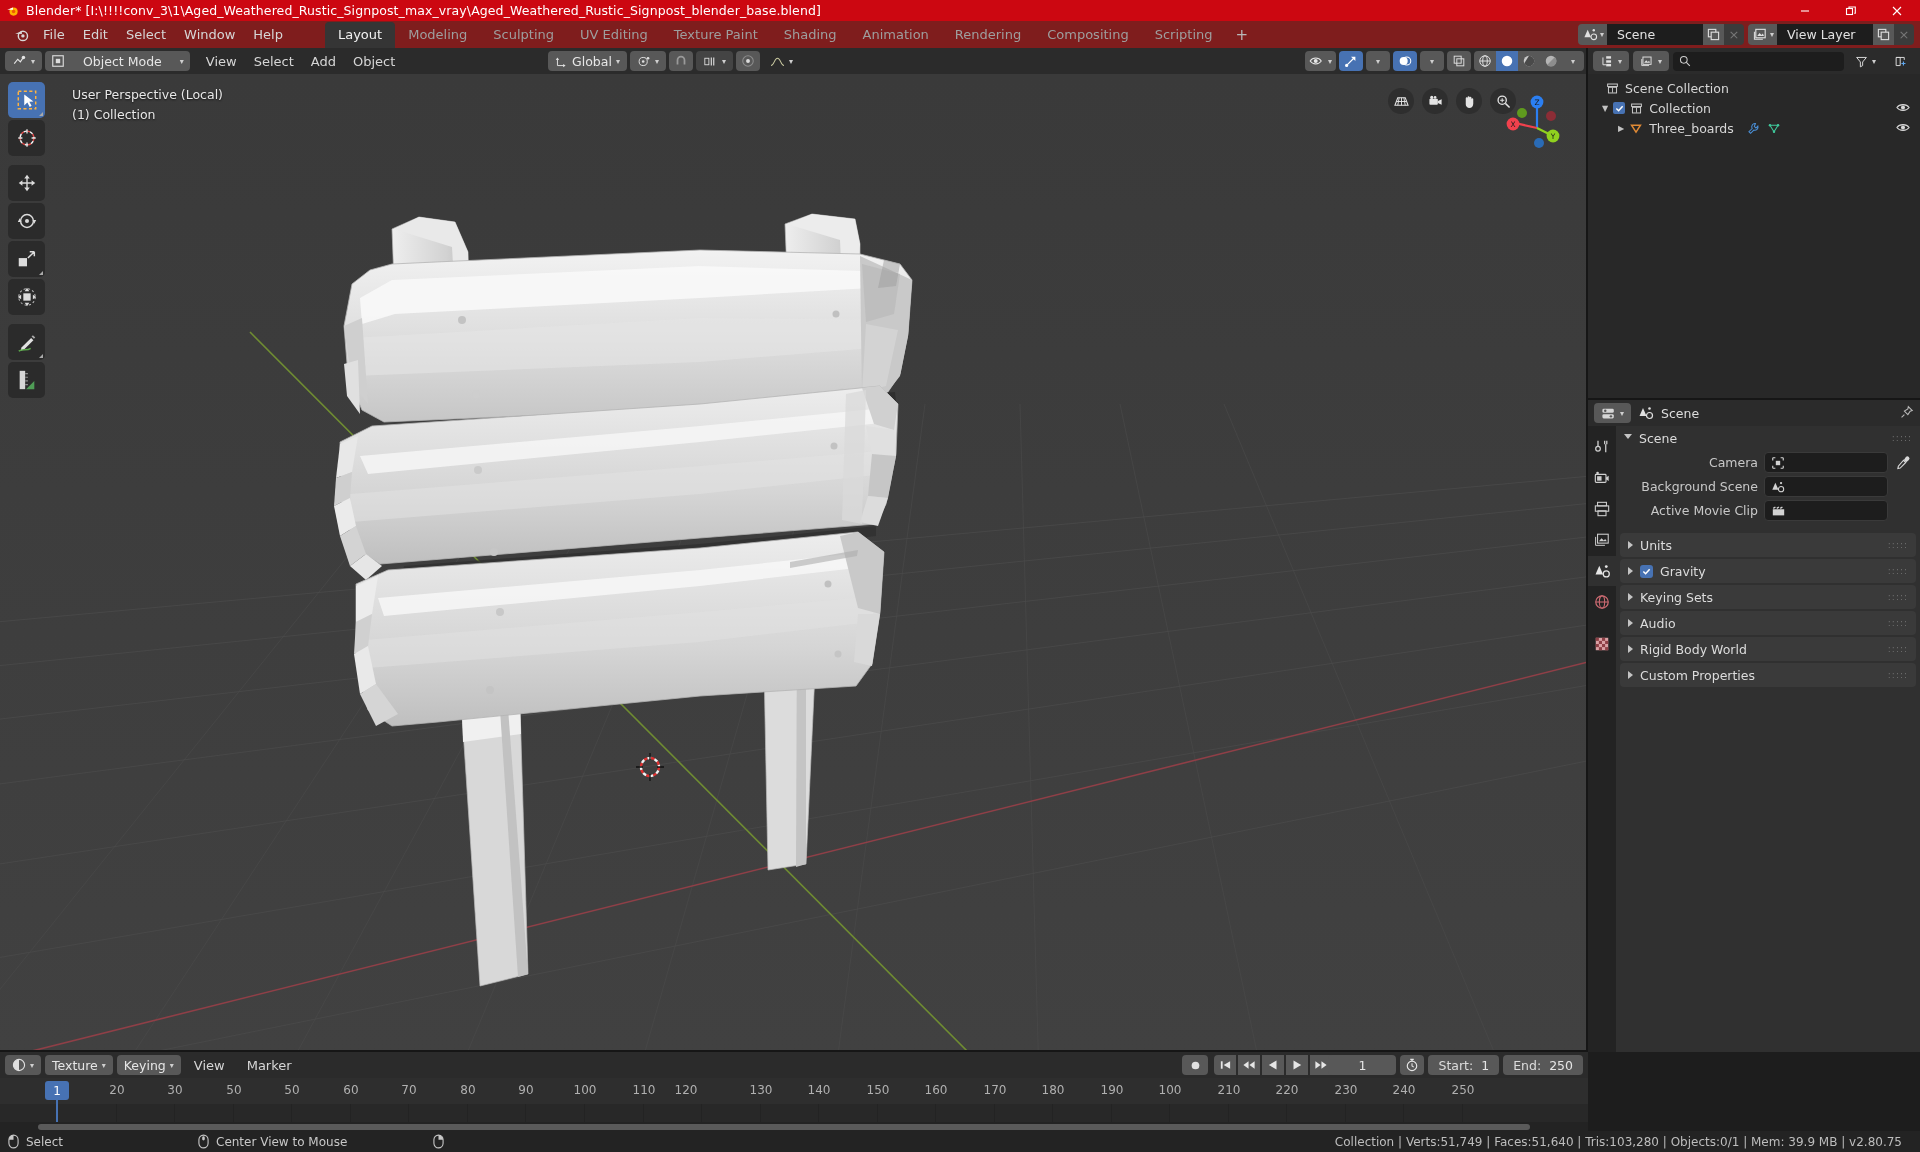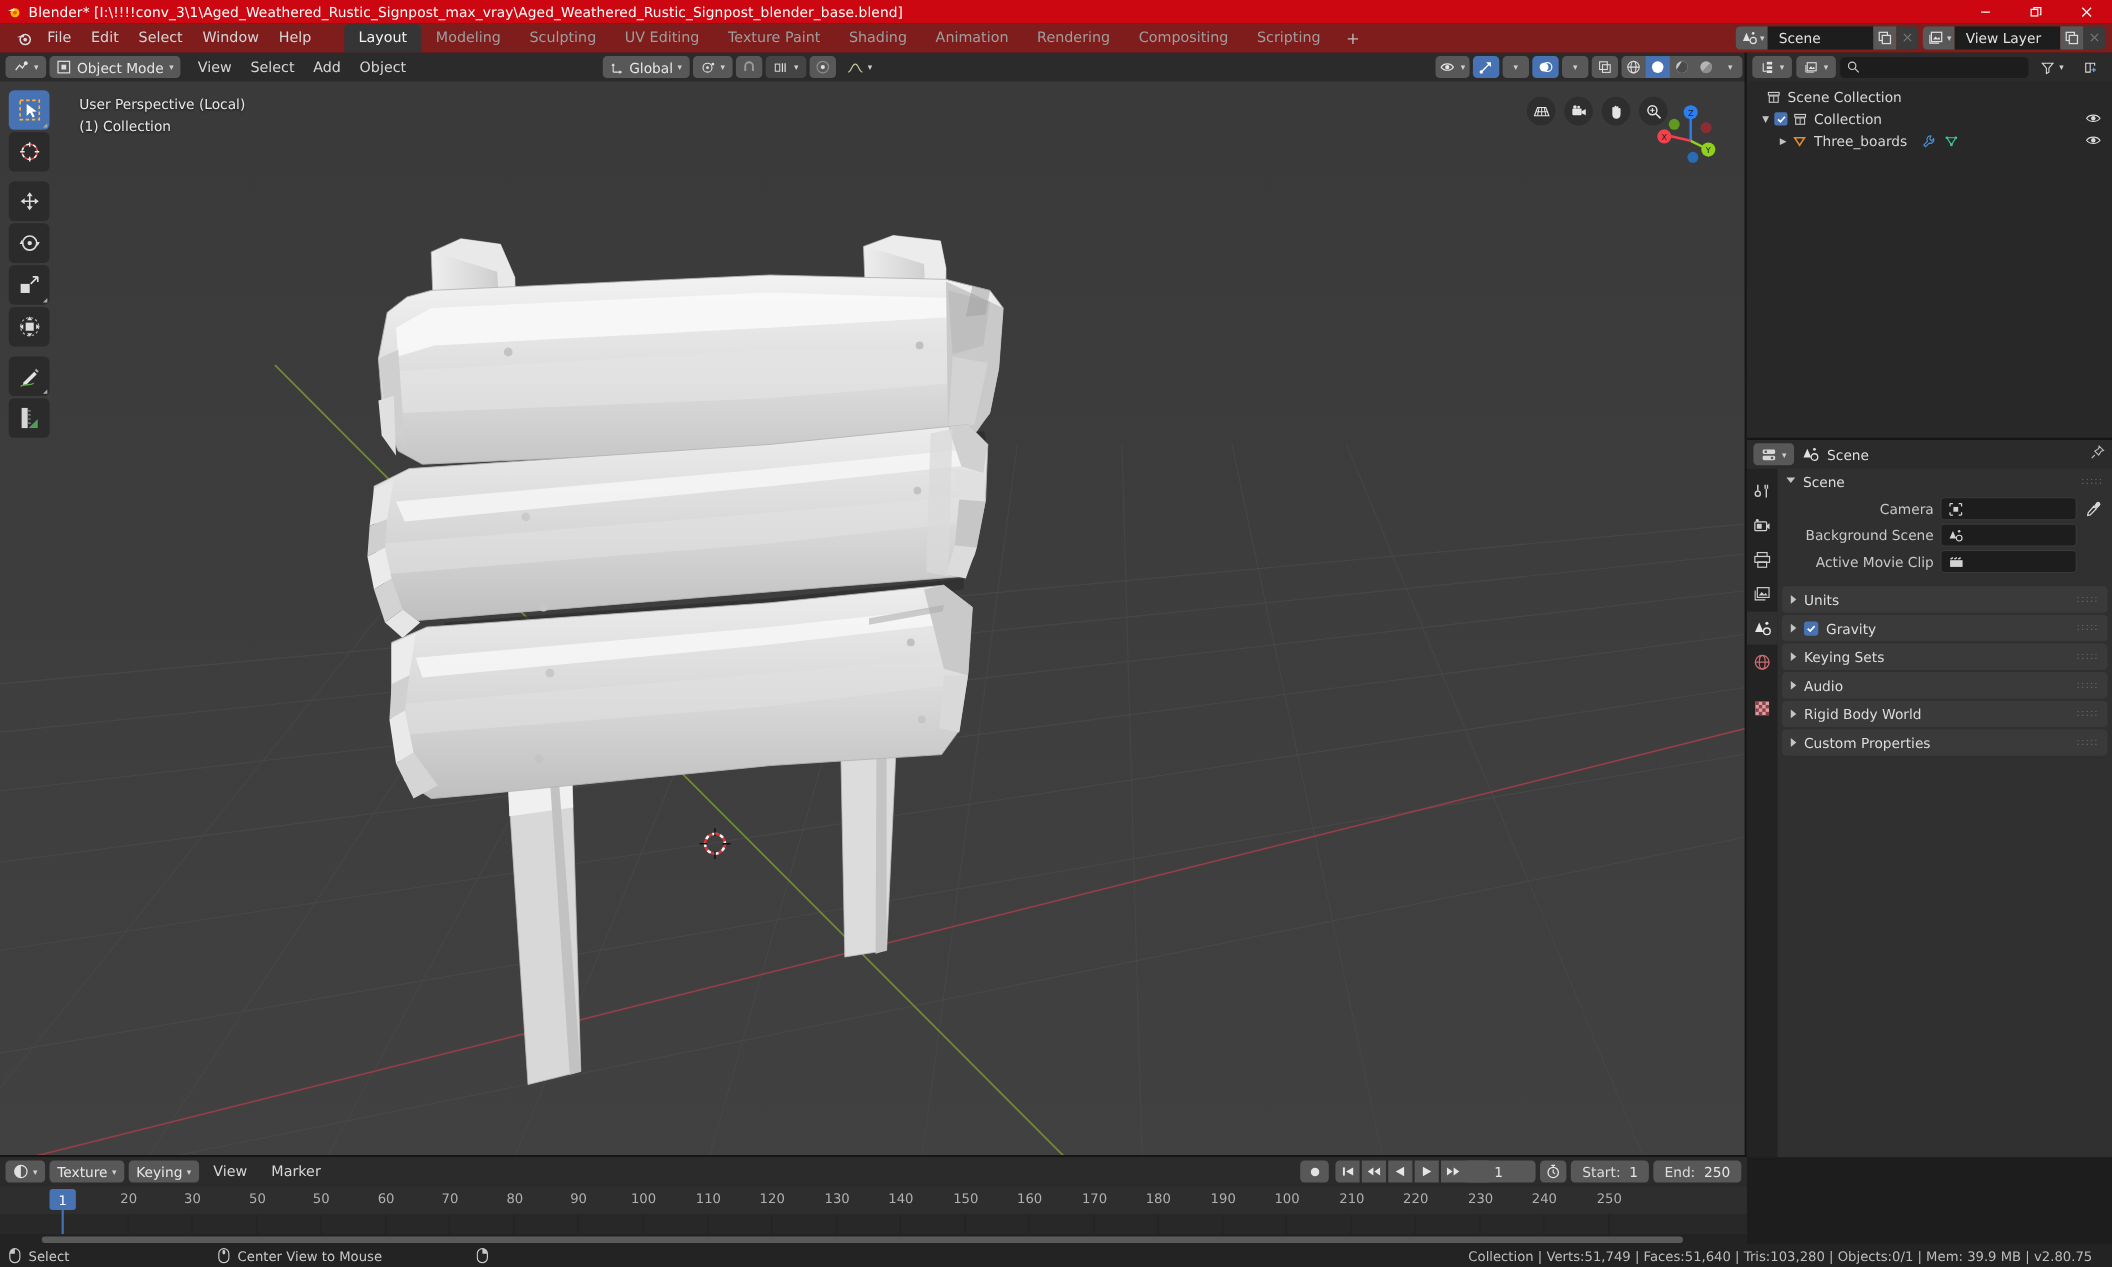--- a/index.html
+++ b/index.html
@@ -23,21 +23,21 @@
   .winbtn svg{display:block;}
 
   
   .topbar{
     position:absolute; left:0; top:21px; width:1920px; height:27px;
     background:#7f1d1d; display:flex; align-items:center;
   }
   .blender-logo{ width:26px; margin-left:8px; display:flex; justify-content:center;}
   .menu{ display:flex; align-items:center; }
   .menu-item{ padding:4px 9px; font-size:13px; color:#d6d6d6; border-radius:3px;}
-  .ws-tabs{ display:flex; align-items:center; margin-left:21px; height:27px;}
+  .ws-tabs{ display:flex; align-items:center; margin-left:33px; height:27px;}
   .ws-tab{
     padding:5px 13px 6px; font-size:13px; color:#9e9e9e;
     border-radius:4px 4px 0 0; line-height:15px;
   }
   .ws-tab.active{ background:#353535; color:#f2f2f2; }
   .ws-plus{ padding:4px 10px; color:#b8b8b8; font-size:15px; }
   .topbar-right{ position:absolute; right:6px; top:3px; display:flex; align-items:center; gap:4px;}
   .id-block{ display:flex; align-items:center; height:21px; }
   .id-icon{
     background:#585858; border-radius:4px 0 0 4px; height:21px; display:flex;
@@ -58,21 +58,21 @@
   }
   .btn{
     background:#585858; border-radius:4px; height:20px; display:flex;
     align-items:center; padding:0 7px; gap:4px; font-size:12.5px; color:#e6e6e6;
     white-space:nowrap;
   }
   .btn.flat{ background:transparent; }
   .btn.dark{ background:#444; }
   .chev{ font-size:8px; color:#cfcfcf; }
   .mode-btn{ background:#585858; border-radius:4px; height:20px; display:flex; align-items:center;
-             padding:0 6px; gap:5px; font-size:12.5px;}
+             padding:0 6px; gap:18px; font-size:12.5px;}
   .hdr-menus{ display:flex; gap:1px; margin-left:5px;}
   .hdr-menus .menu-item{ padding:3px 8px;}
   .vp-header-right{ position:absolute; right:4px; top:3px; display:flex; align-items:center; gap:3px;}
   .shade-group{ display:flex; background:#585858; border-radius:4px; overflow:hidden; height:20px;}
   .shade-btn{ width:22px;height:20px;display:flex;align-items:center;justify-content:center;}
   .shade-btn.on{ background:#4772b3; }
   .icobtn{ background:#585858;border-radius:4px;height:20px;min-width:24px;
            display:flex;align-items:center;justify-content:center;padding:0 4px;gap:3px;}
   .icobtn.on{ background:#4772b3; }
 
@@ -1029,21 +1029,21 @@
       <div class="tick" style="left:117px">20</div>
       <div class="tick" style="left:175px">30</div>
       <div class="tick" style="left:234px">50</div>
       <div class="tick" style="left:292px">50</div>
       <div class="tick" style="left:351px">60</div>
       <div class="tick" style="left:409px">70</div>
       <div class="tick" style="left:468px">80</div>
       <div class="tick" style="left:526px">90</div>
       <div class="tick" style="left:585px">100</div>
       <div class="tick" style="left:644px">110</div>
-      <div class="tick" style="left:702px">120</div>
+      <div class="tick" style="left:686px">120</div>
       <div class="tick" style="left:761px">130</div>
       <div class="tick" style="left:819px">140</div>
       <div class="tick" style="left:878px">150</div>
       <div class="tick" style="left:936px">160</div>
       <div class="tick" style="left:995px">170</div>
       <div class="tick" style="left:1053px">180</div>
       <div class="tick" style="left:1112px">190</div>
       <div class="tick" style="left:1170px">100</div>
       <div class="tick" style="left:1229px">210</div>
       <div class="tick" style="left:1287px">220</div>

